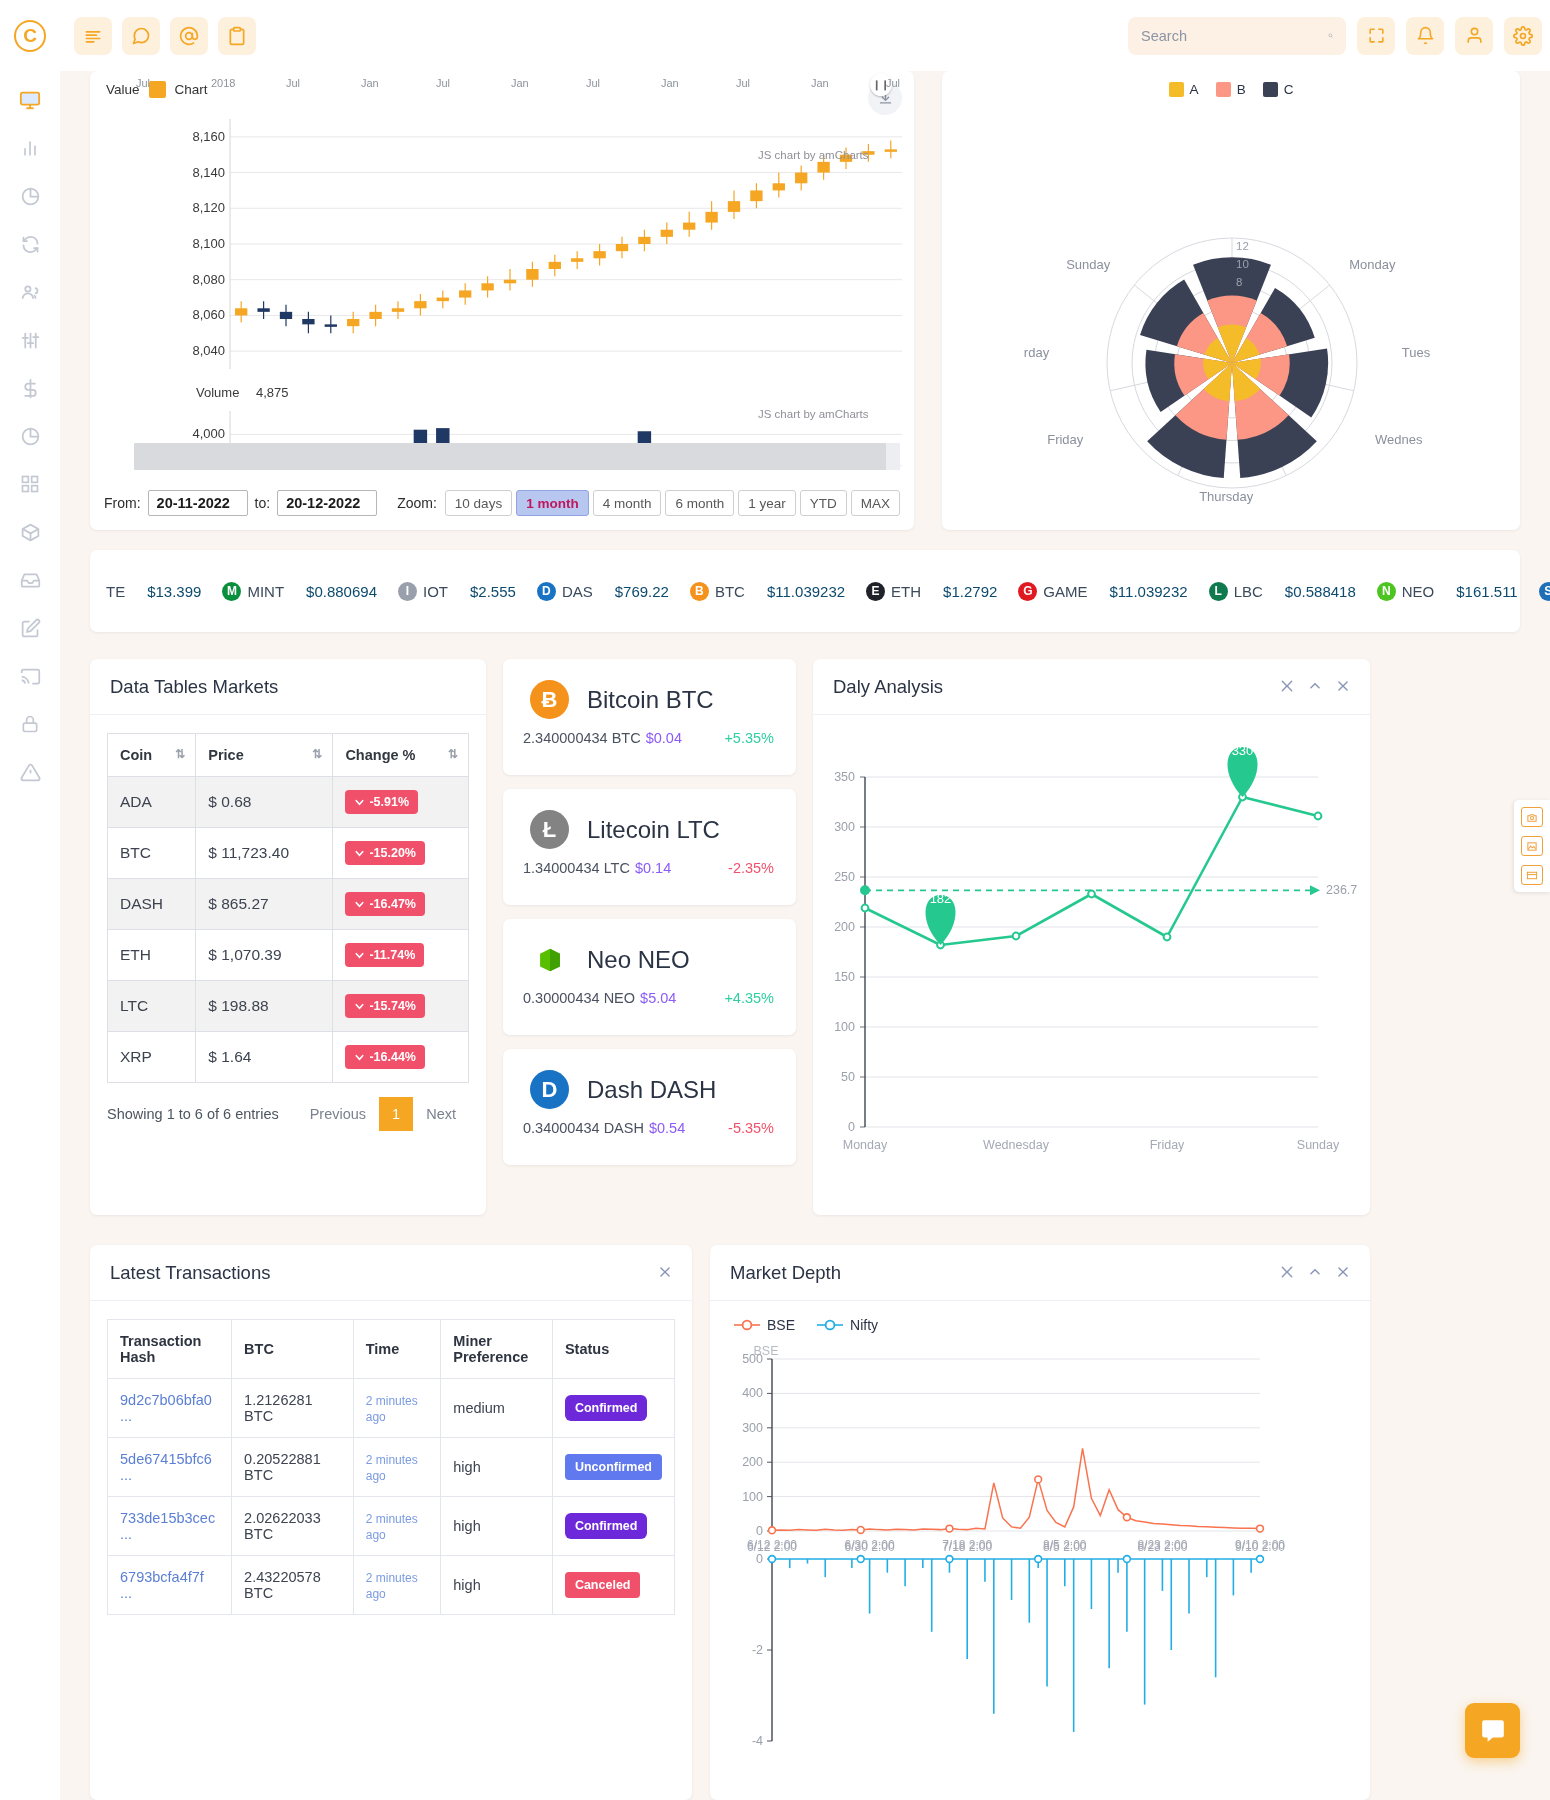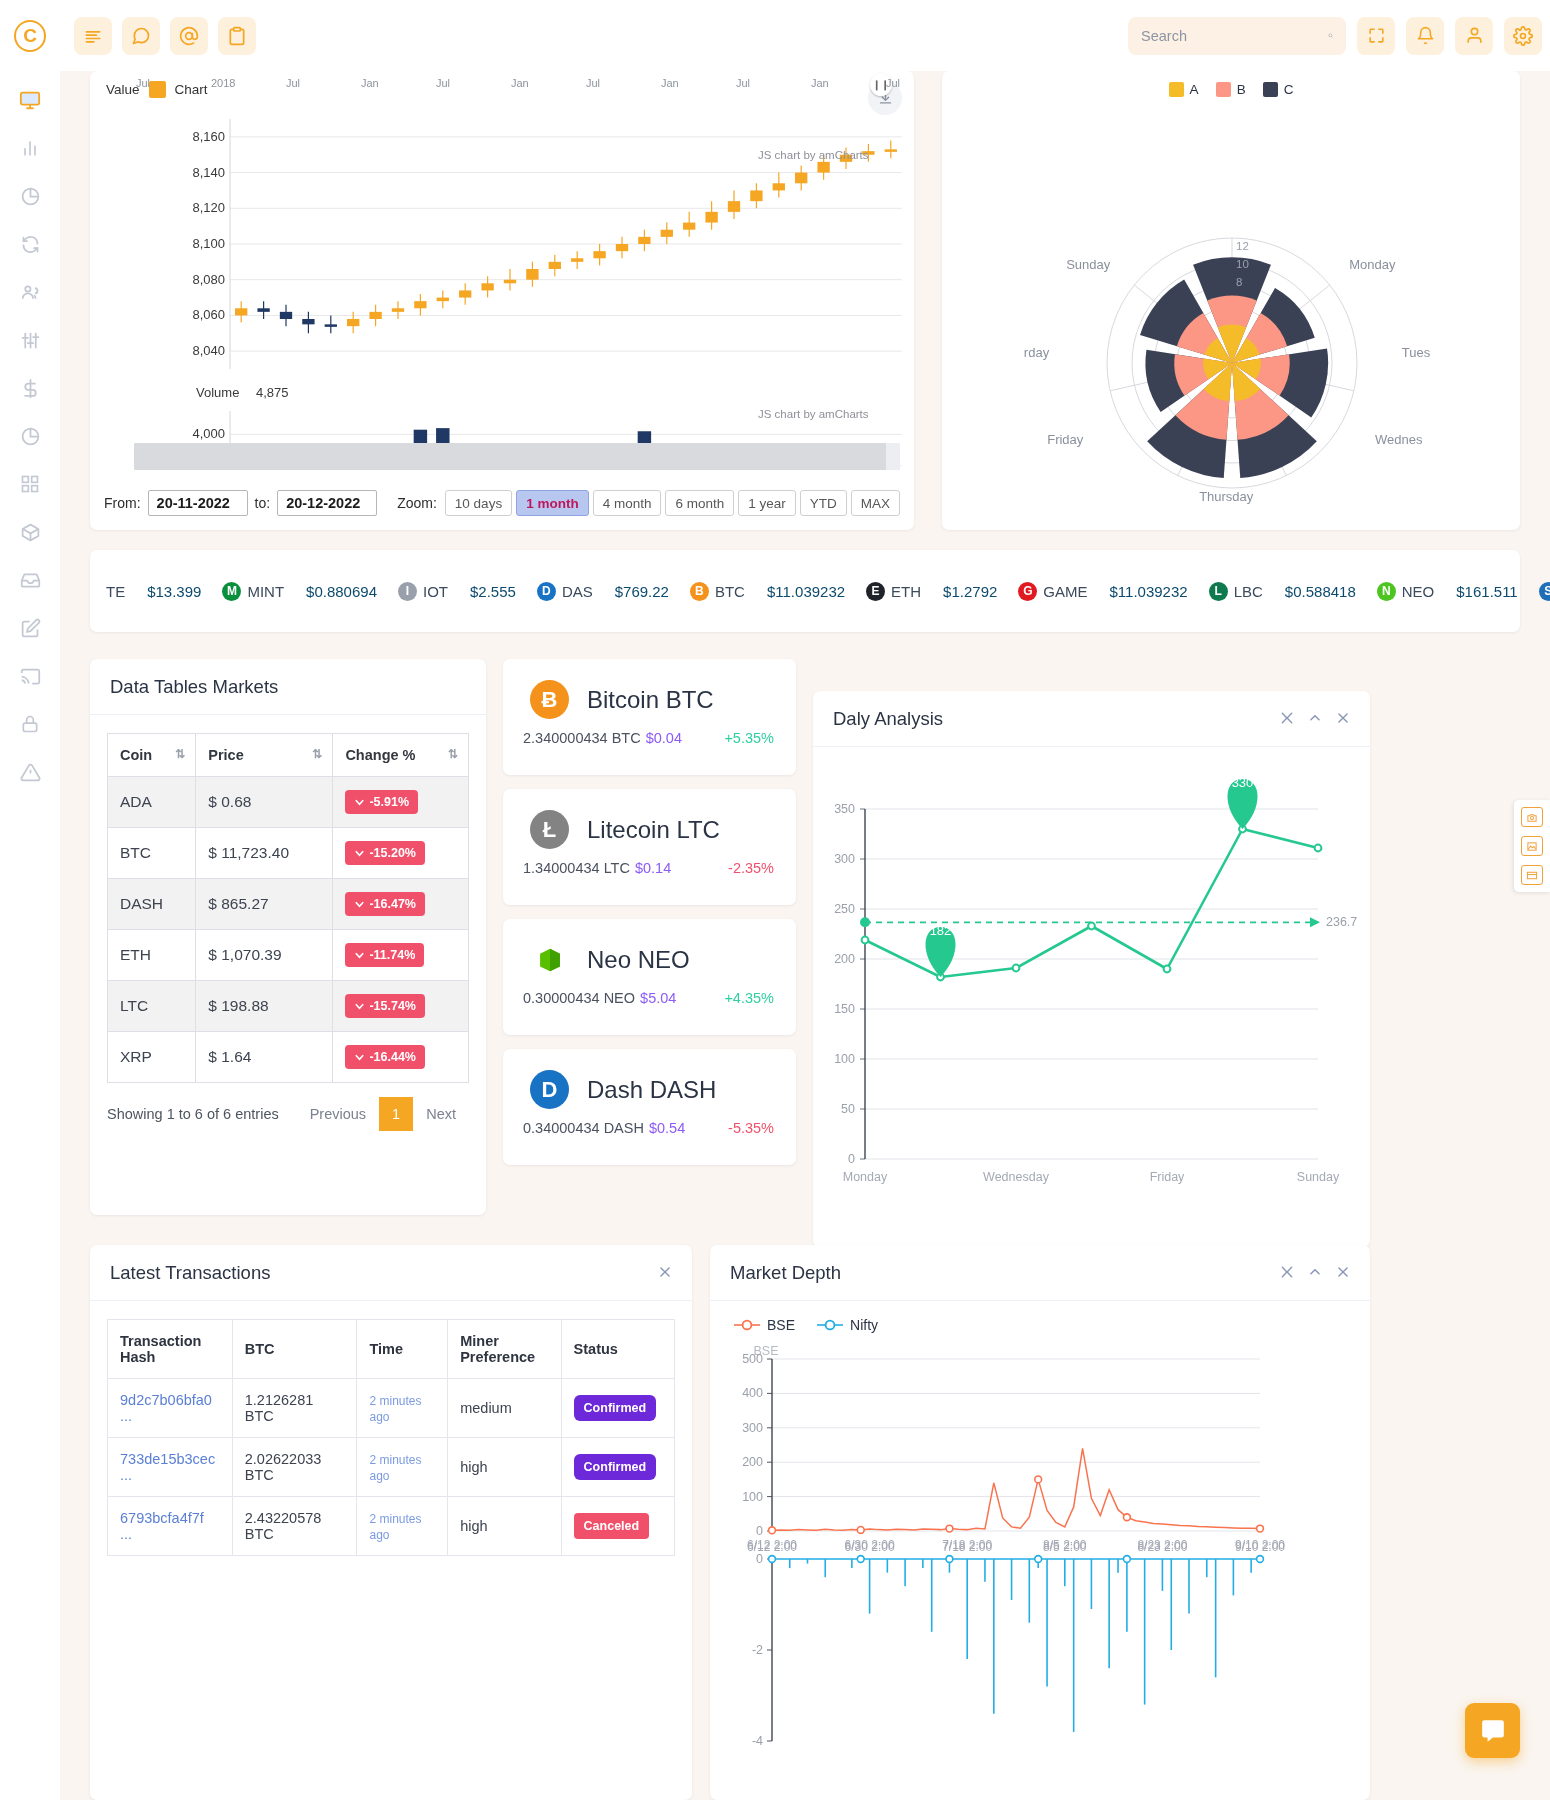--- a/index.html
+++ b/index.html
@@ -174,21 +174,21 @@
   .cc-name { font-size: 24px; color: #2b3445; }
   .cc-bot {
     display: flex; align-items: center; padding: 11px 22px 0 20px;
     font-size: 14.5px; color: #4a5160;
   }
   .cc-usd { color: #8b5cf6; margin-left: 5px; }
   .cc-chg { margin-left: auto; font-size: 14.5px; }
   .up { color: #2ecfa0; }
   .down { color: #f1506b; }
   
-  #dalyCard { position: absolute; left: 753px; top: 620px; width: 557px; height: 556px; }
+  #dalyCard { position: absolute; left: 753px; top: 588px; width: 557px; height: 556px; }
   
   #txCard { position: absolute; left: 30px; top: 1174px; width: 602px; height: 555px; }
   table.tx { width: 100%; border-collapse: collapse; }
   table.tx th, table.tx td { border: 1px solid #e3e6ed; padding: 13px 12px; text-align: left; vertical-align: middle; }
   table.tx th { font-size: 14.5px; font-weight: 700; color: #2e3440; }
   table.tx td { font-size: 14.5px; color: #3d4450; }
   .hashlink { color: #5b7fd4; }
   .timelink { color: #7b9be0; font-size: 12px; }
   .sbadge {
     display: inline-block; color: #fff; font-size: 12.5px; font-weight: 600;
@@ -924,20 +924,27 @@
           </thead>
         <tbody id="txBody">
             <tr>
               <td><span class="hashlink">9d2c7b06bfa0 ...</span></td>
               <td>1.2126281 BTC</td>
               <td><span class="timelink">2 minutes ago</span></td>
               <td>medium</td>
               <td><span class="sbadge s-conf">Confirmed</span></td>
             </tr>
             <tr>
+              <td><span class="hashlink">5de67415bfc6 ...</span></td>
+              <td>0.20522881 BTC</td>
+              <td><span class="timelink">2 minutes ago</span></td>
+              <td>high</td>
+              <td><span class="sbadge s-unconf">Unconfirmed</span></td>
+            </tr>
+            <tr>
               <td><span class="hashlink">733de15b3cec ...</span></td>
               <td>2.02622033 BTC</td>
               <td><span class="timelink">2 minutes ago</span></td>
               <td>high</td>
               <td><span class="sbadge s-conf">Confirmed</span></td>
             </tr>
             <tr>
               <td><span class="hashlink">6793bcfa4f7f ...</span></td>
               <td>2.43220578 BTC</td>
               <td><span class="timelink">2 minutes ago</span></td>

